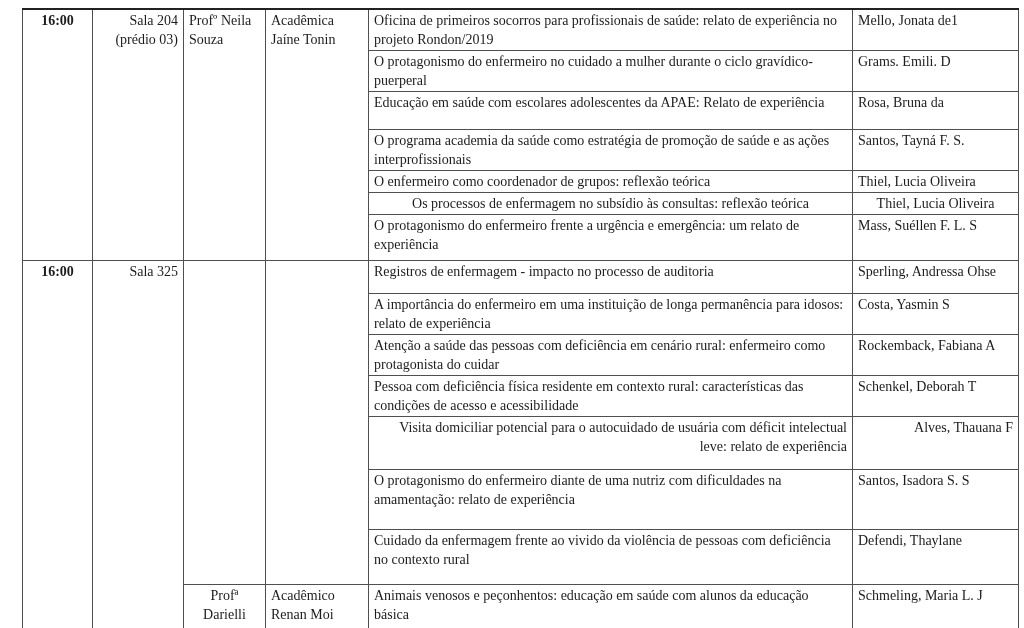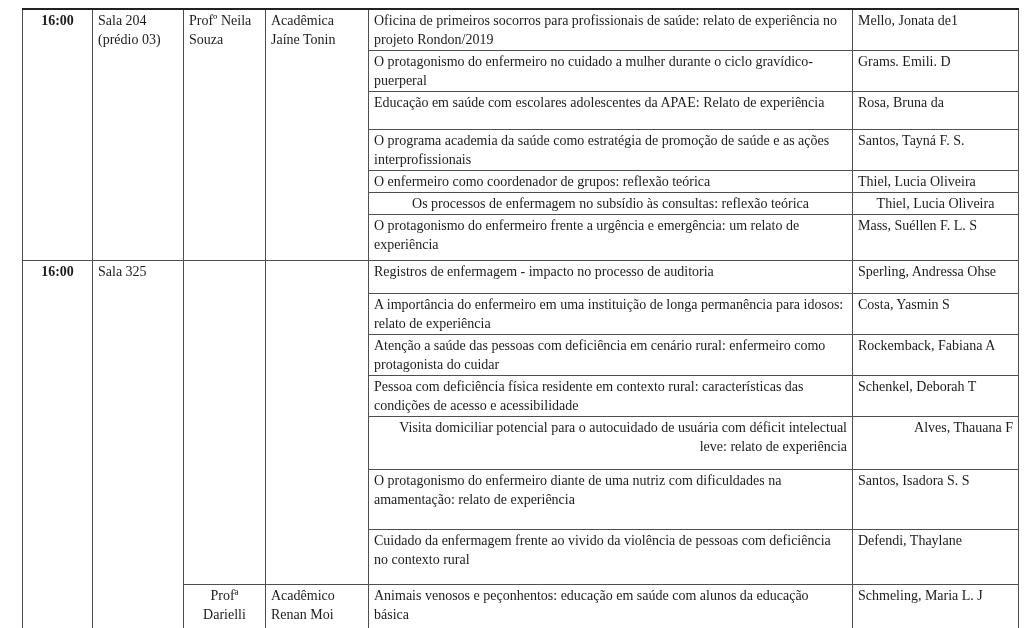--- a/index.html
+++ b/index.html
@@ -42,21 +42,21 @@
   col.c-title { width: 484px; }
   col.c-auth { width: 166px; }
 
   td.time-cell {
     text-align: center;
     font-weight: bold;
     vertical-align: bottom;
     padding-bottom: 8px;
   }
   td.room-cell {
-    text-align: left;
+    text-align: right;
     vertical-align: bottom;
     padding-bottom: 8px;
     margin-left: 12px;
   }
   td.prof-top {
     vertical-align: bottom;
     padding-bottom: 8px;
     margin-left: 47px;
   }
   td.acad-top {

